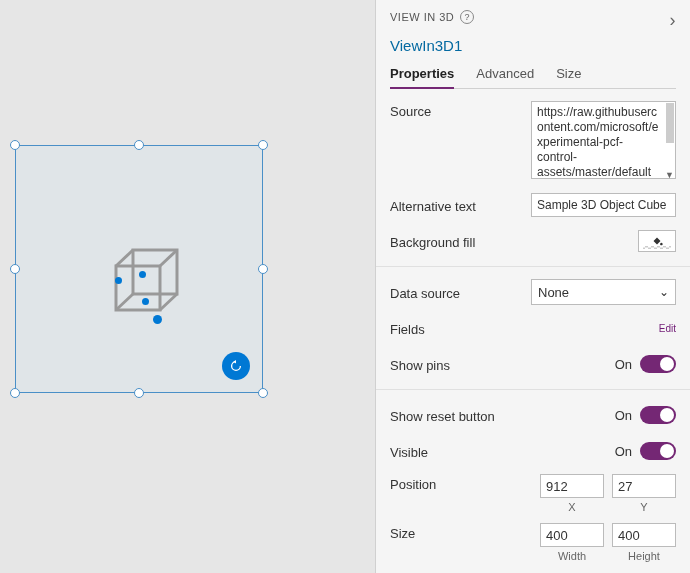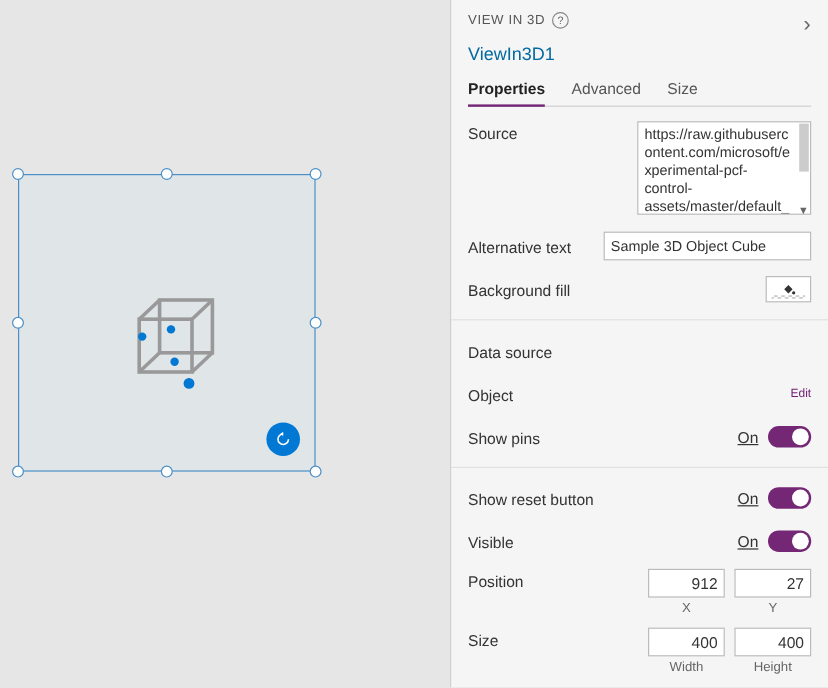--- a/index.html
+++ b/index.html
@@ -42,39 +42,39 @@
   .row:last-child { margin-bottom: 0; }
   .row-align-center { align-items: center; }
   .label { color: #333; font-size: 13px; flex: 1; padding-top: 3px; }
   .control { width: 145px; display: flex; align-items: center; }
   
   .textarea-wrap { width: 145px; position: relative; }
   .textarea { width: 145px; height: 78px; border: 1px solid #bbb; background: #fff; font-size: 12px; padding: 3px 14px 3px 5px; color: #333; resize: none; overflow: hidden; font-family: inherit; line-height: 1.25; }
   .ta-arrow { position: absolute; right: 2px; bottom: 2px; font-size: 9px; color: #666; }
   .scroll-indicator { position: absolute; right: 2px; top: 2px; width: 8px; height: 40px; background: #ccc; }
   
-  .input { width: 173px; height: 24px; border: 1px solid #bbb; background: #fff; font-size: 12px; padding: 0 5px; color: #333; }
+  .input { width: 145px; height: 24px; border: 1px solid #bbb; background: #fff; font-size: 12px; padding: 0 5px; color: #333; }
   
   .fill-swatch { width: 38px; height: 22px; border: 1px solid #bbb; background: #fff; display: flex; align-items: center; justify-content: center; position: relative; margin-left: auto; }
   .fill-swatch svg { width: 14px; height: 14px; }
   .fill-underline { position: absolute; bottom: 2px; left: 4px; right: 4px; height: 3px; background: repeating-conic-gradient(#ccc 0% 25%, #fff 0% 50%) 50% / 6px 6px; }
   
   .select { width: 145px; height: 26px; border: 1px solid #bbb; background: #fff; display: flex; align-items: center; justify-content: space-between; padding: 0 6px; font-size: 13px; cursor: pointer; }
   .select .chev { font-size: 12px; color: #333; }
   
   .edit-link { color: #701a75; font-size: 10px; cursor: pointer; }
   
   .toggle-wrap { display: flex; align-items: center; gap: 8px; }
-  .toggle-label { font-size: 13px; color: #333; text-decoration: underline; }
+  .toggle-label { font-size: 13px; color: #333; }
   .toggle { width: 36px; height: 18px; background: #742774; border-radius: 9px; position: relative; cursor: pointer; }
   .toggle::after { content: ""; position: absolute; right: 2px; top: 2px; width: 14px; height: 14px; background: #fff; border-radius: 50%; }
   
   .coord-group { display: flex; gap: 8px; }
   .coord { display: flex; flex-direction: column; align-items: center; gap: 3px; }
-  .coord input { width: 64px; height: 24px; border: 1px solid #bbb; background: #fff; font-size: 13px; padding: 0 5px; color: #333; text-align: right; }
+  .coord input { width: 64px; height: 24px; border: 1px solid #bbb; background: #fff; font-size: 13px; padding: 0 5px; color: #333; }
   .coord-label { font-size: 11px; color: #666; }
 </style>
 </head>
 <body>
 
 <div class="canvas-area">
   <div class="canvas-inner">
     <div class="handle h-tl"></div>
     <div class="handle h-t"></div>
     <div class="handle h-tr"></div>
@@ -147,23 +147,27 @@
             </svg>
           <div class="fill-underline"></div>
         </div>
       </div>
     </div>
   </div>
 
   <div class="section">
     <div class="row row-align-center">
       <div class="label">Data source</div>
-    </div>
-    <div class="row row-align-center">
-      <div class="label">Object</div>
+      <div class="select">
+        <span>None</span>
+        <span class="chev">⌄</span>
+      </div>
+    </div>
+    <div class="row row-align-center">
+      <div class="label">Fields</div>
       <span class="edit-link">Edit</span>
     </div>
     <div class="row row-align-center">
       <div class="label">Show pins</div>
       <div class="toggle-wrap">
         <span class="toggle-label">On</span>
         <div class="toggle"></div>
       </div>
     </div>
   </div>

